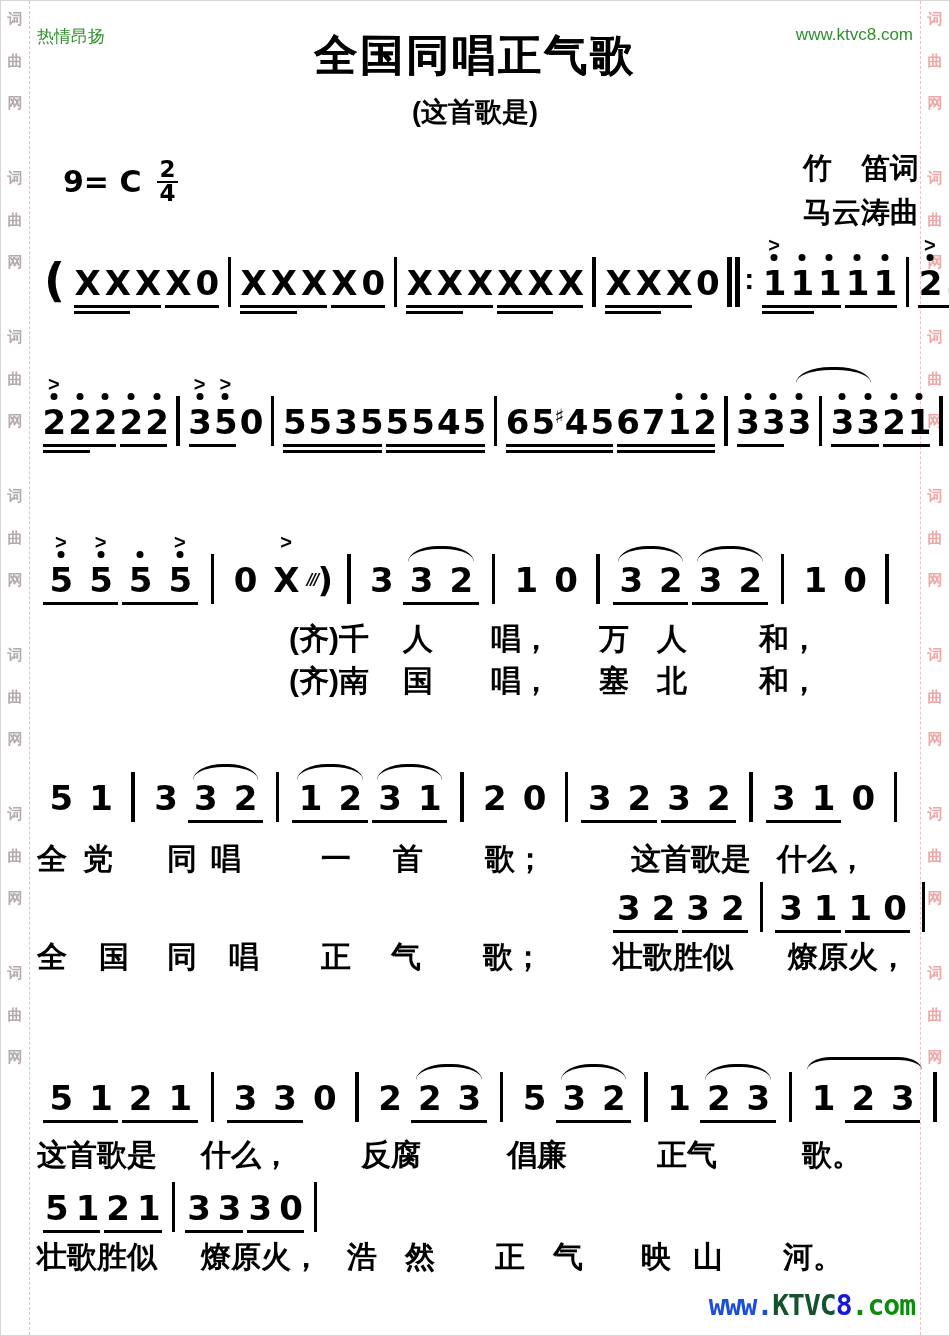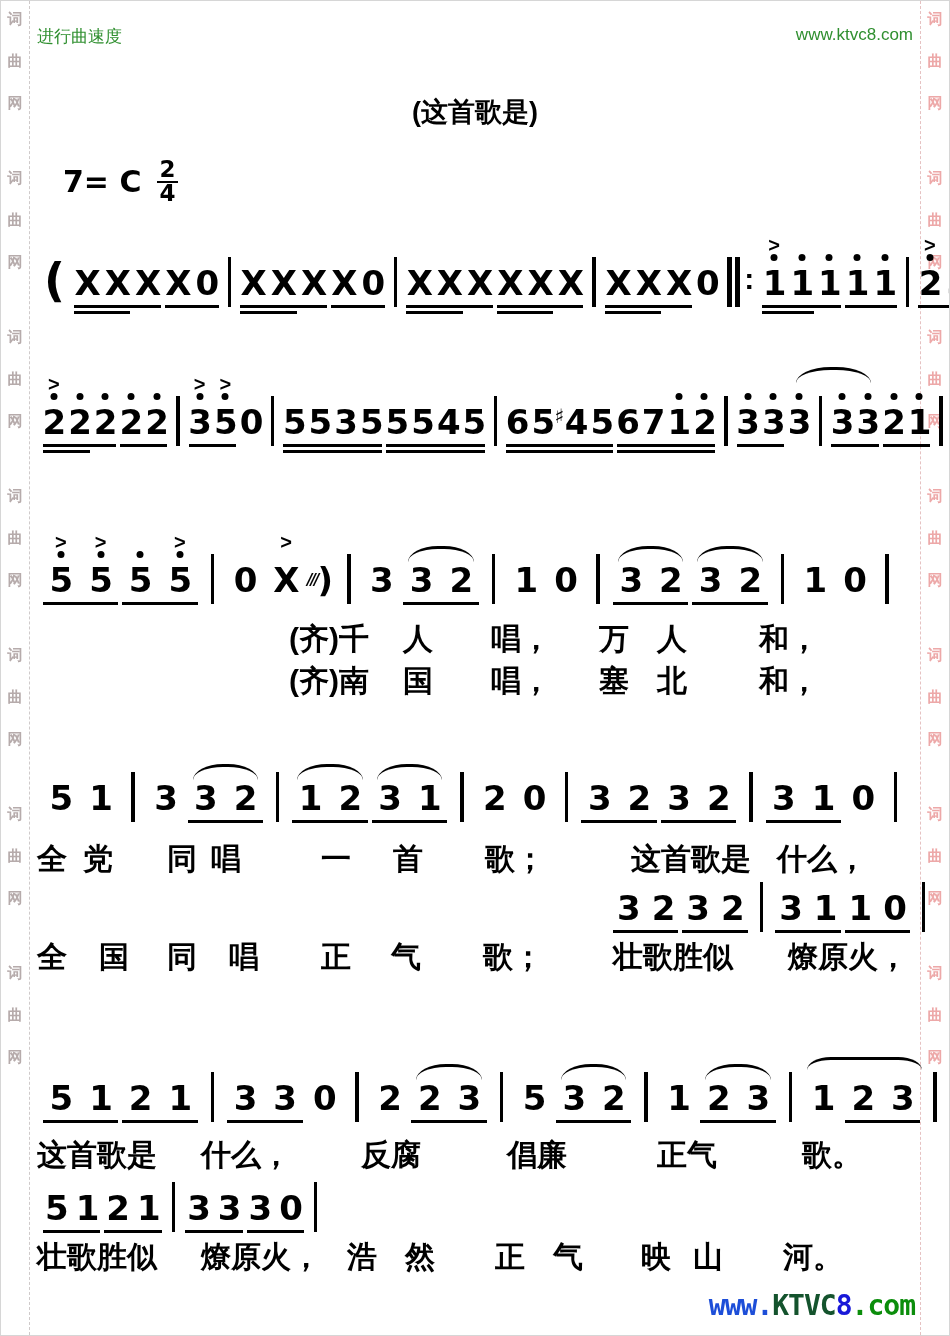--- a/index.html
+++ b/index.html
@@ -125,28 +125,33 @@
       <span>曲</span>
       <span class="gend">网</span>
       <span>词</span>
       <span>曲</span>
       <span class="gend">网</span>
       <span>词</span>
       <span>曲</span>
       <span class="gend">网</span>
     </div>
 
-  <a class="hlink" id="hl" style="color: rgb(47, 143, 47);">进行曲速度</a>
+  <a class="hlink" id="hl" style="color: rgb(47, 143, 47);">热情昂扬</a>
   <a class="hlink" id="hr" style="color: rgb(47, 143, 47);">www.ktvc8.com</a>
 
+  <div class="title">全国同唱正气歌</div>
   <div class="subtitle">(这首歌是)</div>
 
+  <div class="credits">
+    <div>竹　笛词</div>
+    <div>马云涛曲</div>
+  </div>
 
   <div class="keysig">
-    <span>7= C</span>
+    <span>9= C</span>
     <span class="frac">
       <b>2</b>
       <b>4</b>
     </span>
   </div>
 
 
   <div class="mline tight" id="ml0">
       <span class="sym par">(</span>
       <span class="grp">

